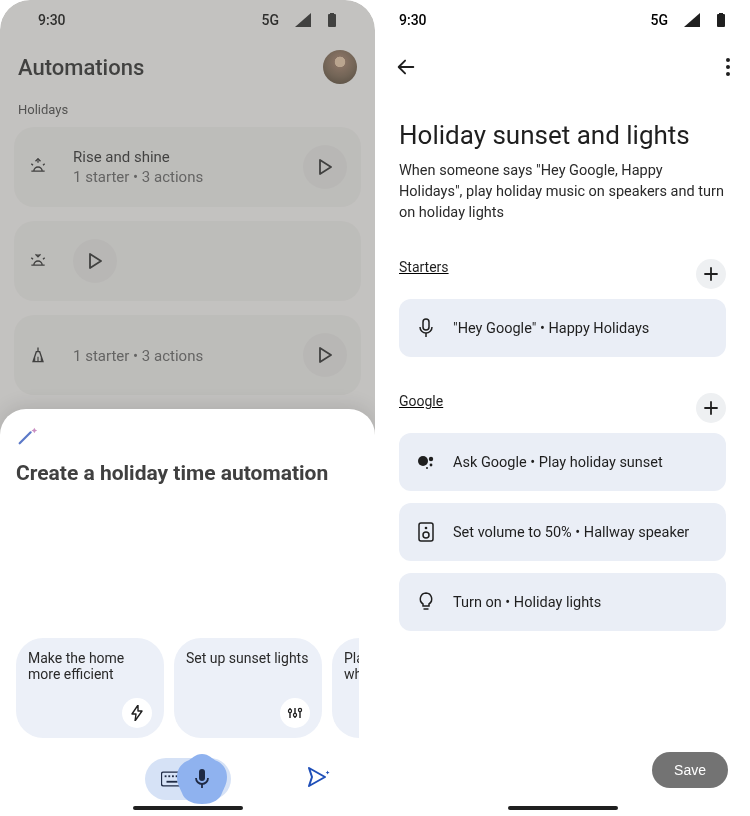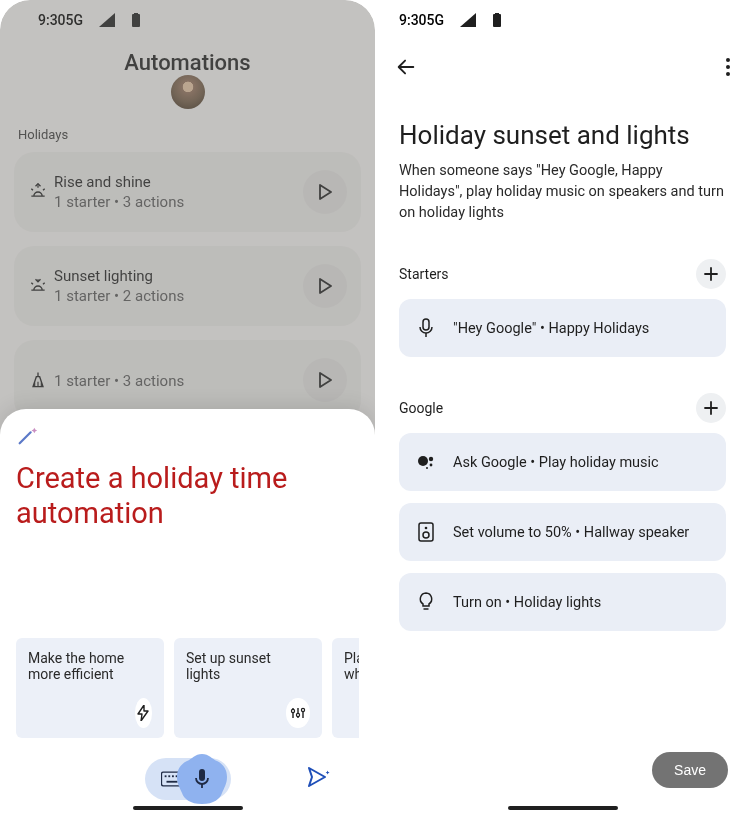--- a/index.html
+++ b/index.html
@@ -18,21 +18,21 @@
     background: #fff;
     overflow: hidden;
   }
   .screen.left {
     border-radius: 30px 30px 0 0;
   }
   
   .status-bar {
     height: 40px;
     display: flex;
-    justify-content: flex-start;
+    justify-content: space-between;
     align-items: center;
     padding: 0 24px;
     font-size: 14px;
     font-weight: 500;
   }
   .status-right { display:flex; align-items:center; gap:16px; }
   .status-right svg { display:block; }
   
   .dimmed {
     position:absolute;
@@ -48,21 +48,20 @@
   }
   .dim-content {
     position:relative;
     padding: 0 14px;
   }
   .dim-header {
     display:flex;
     justify-content:space-between;
     align-items:center;
     padding: 10px 4px 14px 4px;
-    flex-direction: column;
   }
   .dim-title {
     font-size:22px;
     font-weight:500;
     color:#1f1f1f;
   }
   .avatar {
     width:34px;height:34px;border-radius:50%;
     background: radial-gradient(circle at 50% 35%, #d9b899 18%, #8a6a55 20%, #6a5541 55%, #4a3a2a 85%);
   }
@@ -71,21 +70,21 @@
     color:#3a3a3a;
     padding: 4px 4px 10px 4px;
   }
   .auto-card {
     background:#dedddb;
     border-radius:20px;
     padding:18px 14px;
     margin-bottom:14px;
     display:flex;
     align-items:center;
-    gap:6px;
+    gap:25px;
     position:relative;
   }
   .auto-card .icn {
     width:20px;height:20px;
     flex-shrink:0;
   }
   .auto-card .txts { flex:1; }
   .auto-card .t1 { font-size:15px; color:#1f1f1f; }
   .auto-card .t2 { font-size:15px; color:#555; margin-top:2px; }
   .play-btn {
@@ -103,40 +102,41 @@
     padding: 16px 16px 8px 16px;
     box-shadow: 0 -2px 20px rgba(0,0,0,0.12);
     display:flex;
     flex-direction:column;
   }
   .wand-icon {
     width:22px;height:22px;
     margin-bottom:14px;
   }
   .sheet-title {
-    font-size:29px;
+    font-size:21px;
     line-height:1.2;
-    color:#b91c1c;
-    font-weight:400;
+    color:#404040;
+    font-weight:700;
   }
   .chips-row {
     margin-top:auto;
     display:flex;
     gap:10px;
     overflow:hidden;
     padding-bottom: 12px;
   }
   .chip {
     background:#ecf0f8;
-    border-radius:6px;
+    border-radius:27px;
     width:148px;
     height:100px;
     flex-shrink:0;
     padding:12px 12px 10px 12px;
     display:flex;
+    flex-direction:column;
     justify-content:space-between;
     font-size:14px;
     color:#2a2a2a;
   }
   .chip .chip-icn {
     align-self:flex-end;
     width:30px;height:30px;border-radius:50%;
     background:#fff;
     display:flex;align-items:center;justify-content:center;
   }
@@ -195,22 +195,23 @@
   }
   .r-desc {
     font-size:14.5px;
     color:#2a2a2a;
     line-height:1.45;
     padding-bottom: 30px;
   }
   .sec-row {
     display:flex;
     justify-content:space-between;
-    align-items:center;
+    align-items:flex-start;
     padding: 6px 0 10px 0;
+    text-decoration: underline;
   }
   .sec-row .lbl { font-size:14px; color:#1f1f1f; }
   .plus {
     width:30px;height:30px;border-radius:50%;
     background:#eef0f2;
     display:flex;align-items:center;justify-content:center;
   }
   .item-card {
     background:#eaeef6;
     border-radius:12px;
@@ -280,24 +281,20 @@
               <path d="M2 1 L13 8 L2 15 Z" fill="none" stroke="#1f1f1f" stroke-width="1.8" stroke-linejoin="round"></path>
             </svg>
           </div>
         </div>
         <div class="auto-card">
           <div class="icn"><svg width="20" height="20" viewBox="0 0 24 24">
               <path d="M4 17 H20 M7 17 a5 5 0 0 1 10 0" fill="none" stroke="#1f1f1f" stroke-width="1.6"></path>
               <path d="M12 4 V7 M6 10 L4 8 M18 10 L20 8" stroke="#1f1f1f" stroke-width="1.6" fill="none"></path>
               <path d="M9 4 L12 7 L15 4" fill="none" stroke="#1f1f1f" stroke-width="1.6"></path>
             </svg></div>
-          <div class="txts">
-            <div class="t1">Sunset lighting</div>
-            <div class="t2">1 starter • 2 actions</div>
-          </div>
           <div class="play-btn">
             <svg width="14" height="16" viewBox="0 0 14 16">
               <path d="M2 1 L13 8 L2 15 Z" fill="none" stroke="#1f1f1f" stroke-width="1.8" stroke-linejoin="round"></path>
             </svg>
           </div>
         </div>
         <div class="auto-card">
           <div class="icn"><svg width="20" height="20" viewBox="0 0 24 24">
               <path d="M6 20 L10 8 L14 8 L18 20 Z" fill="none" stroke="#1f1f1f" stroke-width="1.6"></path>
               <path d="M12 8 V3" stroke="#1f1f1f" stroke-width="1.6"></path>
@@ -451,21 +448,21 @@
     <div id="actions-list">
         <div class="item-card">
           <div class="ic">
             <svg width="20" height="20" viewBox="0 0 20 20">
               <circle cx="7" cy="9" r="5" fill="#1f1f1f"></circle>
               <circle cx="15" cy="7" r="2.2" fill="#1f1f1f"></circle>
               <circle cx="15" cy="13" r="1.4" fill="#1f1f1f"></circle>
               <circle cx="11" cy="16" r="1" fill="#1f1f1f"></circle>
             </svg>
           </div>
-          <div class="tx">Ask Google • Play holiday music</div>
+          <div class="tx">Ask Google • Play holiday sunset</div>
         </div>
         <div class="item-card">
           <div class="ic">
             <svg width="16" height="20" viewBox="0 0 16 20">
               <rect x="1" y="1" width="14" height="18" rx="2" fill="none" stroke="#1f1f1f" stroke-width="1.5"></rect>
               <circle cx="8" cy="6" r="1.3" fill="#1f1f1f"></circle>
               <circle cx="8" cy="13" r="3" fill="none" stroke="#1f1f1f" stroke-width="1.5"></circle>
             </svg>
           </div>
           <div class="tx">Set volume to 50% • Hallway speaker</div>

